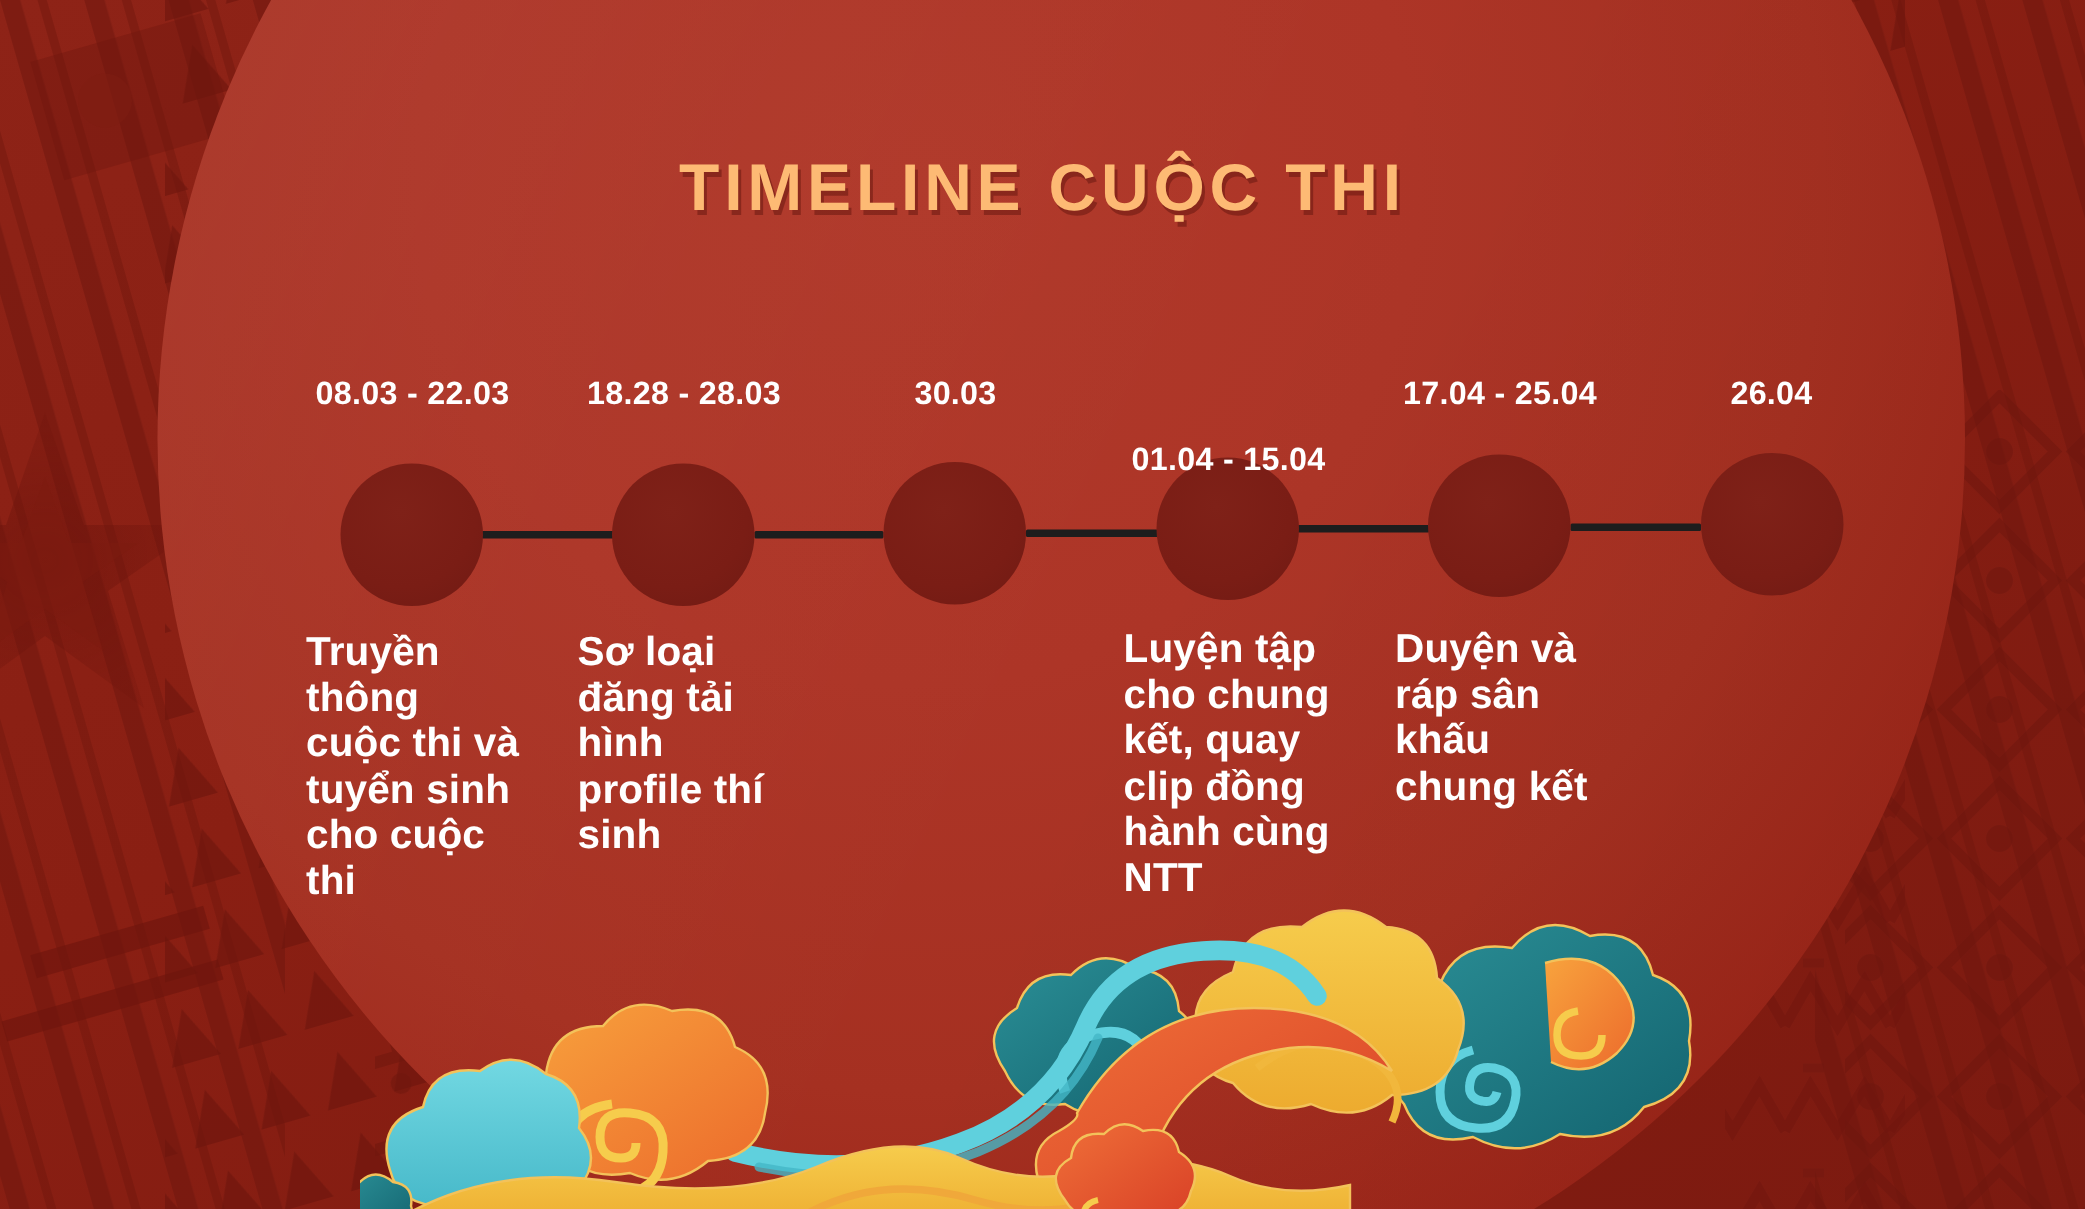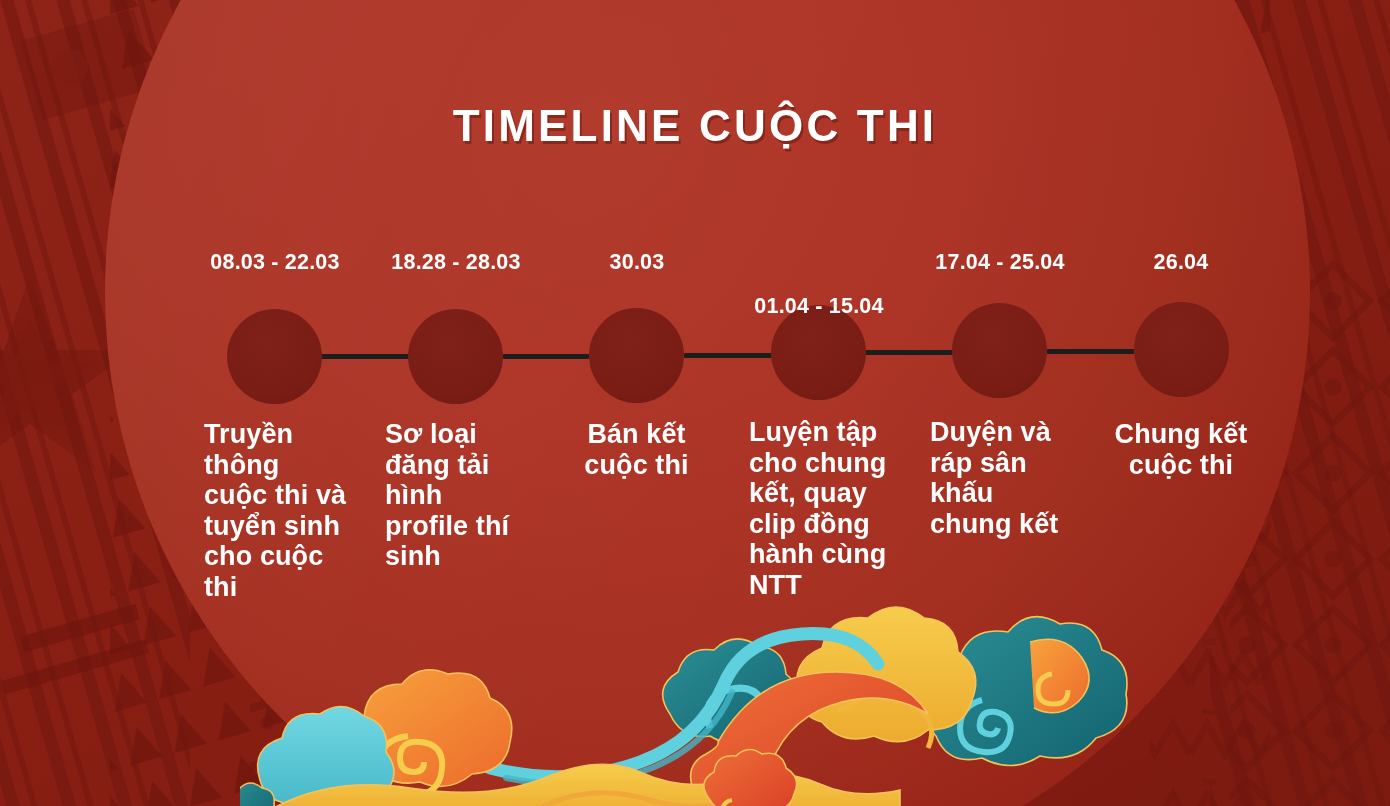--- a/index.html
+++ b/index.html
@@ -20,21 +20,21 @@
     background:radial-gradient(circle at 42% 36%, #b0392a 0%, #ad3527 32%, #a53021 58%, #971f14 88%, #8d1a11 100%);
   }
   .bg-circle-sheen{position:absolute;left:105px;top:-310px;width:1205px;height:1205px;border-radius:50%;
     background:linear-gradient(115deg, rgba(255,255,255,.055) 0%, rgba(255,255,255,.02) 28%, rgba(0,0,0,0) 55%, rgba(0,0,0,.05) 100%);}
   .clouds{position:absolute;left:240px;bottom:-6px;width:900px;height:230px;}
 
   
   .title{
     position:absolute;left:0;right:0;top:101px;text-align:center;
     font-size:44px;font-weight:bold;letter-spacing:3.2px;
-    color:#ffffff;
+    color:#fdba74;
     text-shadow:2px 3px 0 rgba(90,18,10,.45);
     white-space:nowrap;
   }
 
   
   .timeline{position:absolute;left:15px;top:0;width:1390px;height:806px;}
   .tl-line{position:absolute;height:5px;background:#1d1d1d;border-radius:1px;}
   .node{position:absolute;border-radius:50%;
     background:radial-gradient(circle at 42% 34%, #7f2118 0%, #7a1d15 60%, #701a13 100%);}
   .date{position:absolute;color:#ffffff;font-size:21.5px;font-weight:bold;
@@ -133,24 +133,22 @@
 
     <div class="date" style="left:160px;top:250px;width:200px;">08.03 - 22.03</div>
     <div class="date" style="left:341px;top:250px;width:200px;">18.28 - 28.03</div>
     <div class="date" style="left:522px;top:250px;width:200px;">30.03</div>
     <div class="date" style="left:704px;top:250px;width:200px;margin-top:44px;">01.04 - 15.04</div>
     <div class="date" style="left:885px;top:250px;width:200px;">17.04 - 25.04</div>
     <div class="date" style="left:1066px;top:250px;width:200px;">26.04</div>
 
     <div class="desc left" style="left:189px;top:419px;width:143px;">Truyền thông cuộc thi và tuyển sinh cho cuộc thi</div>
     <div class="desc left" style="left:370px;top:419px;width:132px;">Sơ loại đăng tải hình profile thí sinh</div>
-    <div class="desc center" style="left:551px;top:419px;width:141px;">Bán kết cuộc thi</div>
     <div class="desc left" style="left:734px;top:417px;width:146px;">Luyện tập cho chung kết, quay clip đồng hành cùng NTT</div>
     <div class="desc left" style="left:915px;top:417px;width:144px;">Duyện và ráp sân khấu chung kết</div>
-    <div class="desc center" style="left:1092px;top:419px;width:148px;">Chung kết cuộc thi</div>
   </div>
 
   <svg class="clouds" viewBox="0 0 900 230" width="900" height="230" aria-hidden="true">
     <defs>
       <linearGradient id="gTeal" x1="0" y1="0" x2="1" y2="1">
         <stop offset="0%" stop-color="#2b8f96"></stop>
           <stop offset="100%" stop-color="#13636f"></stop>
       </linearGradient>
       <linearGradient id="gCyan" x1="0" y1="0" x2="0" y2="1">
         <stop offset="0%" stop-color="#72d8e2"></stop>

